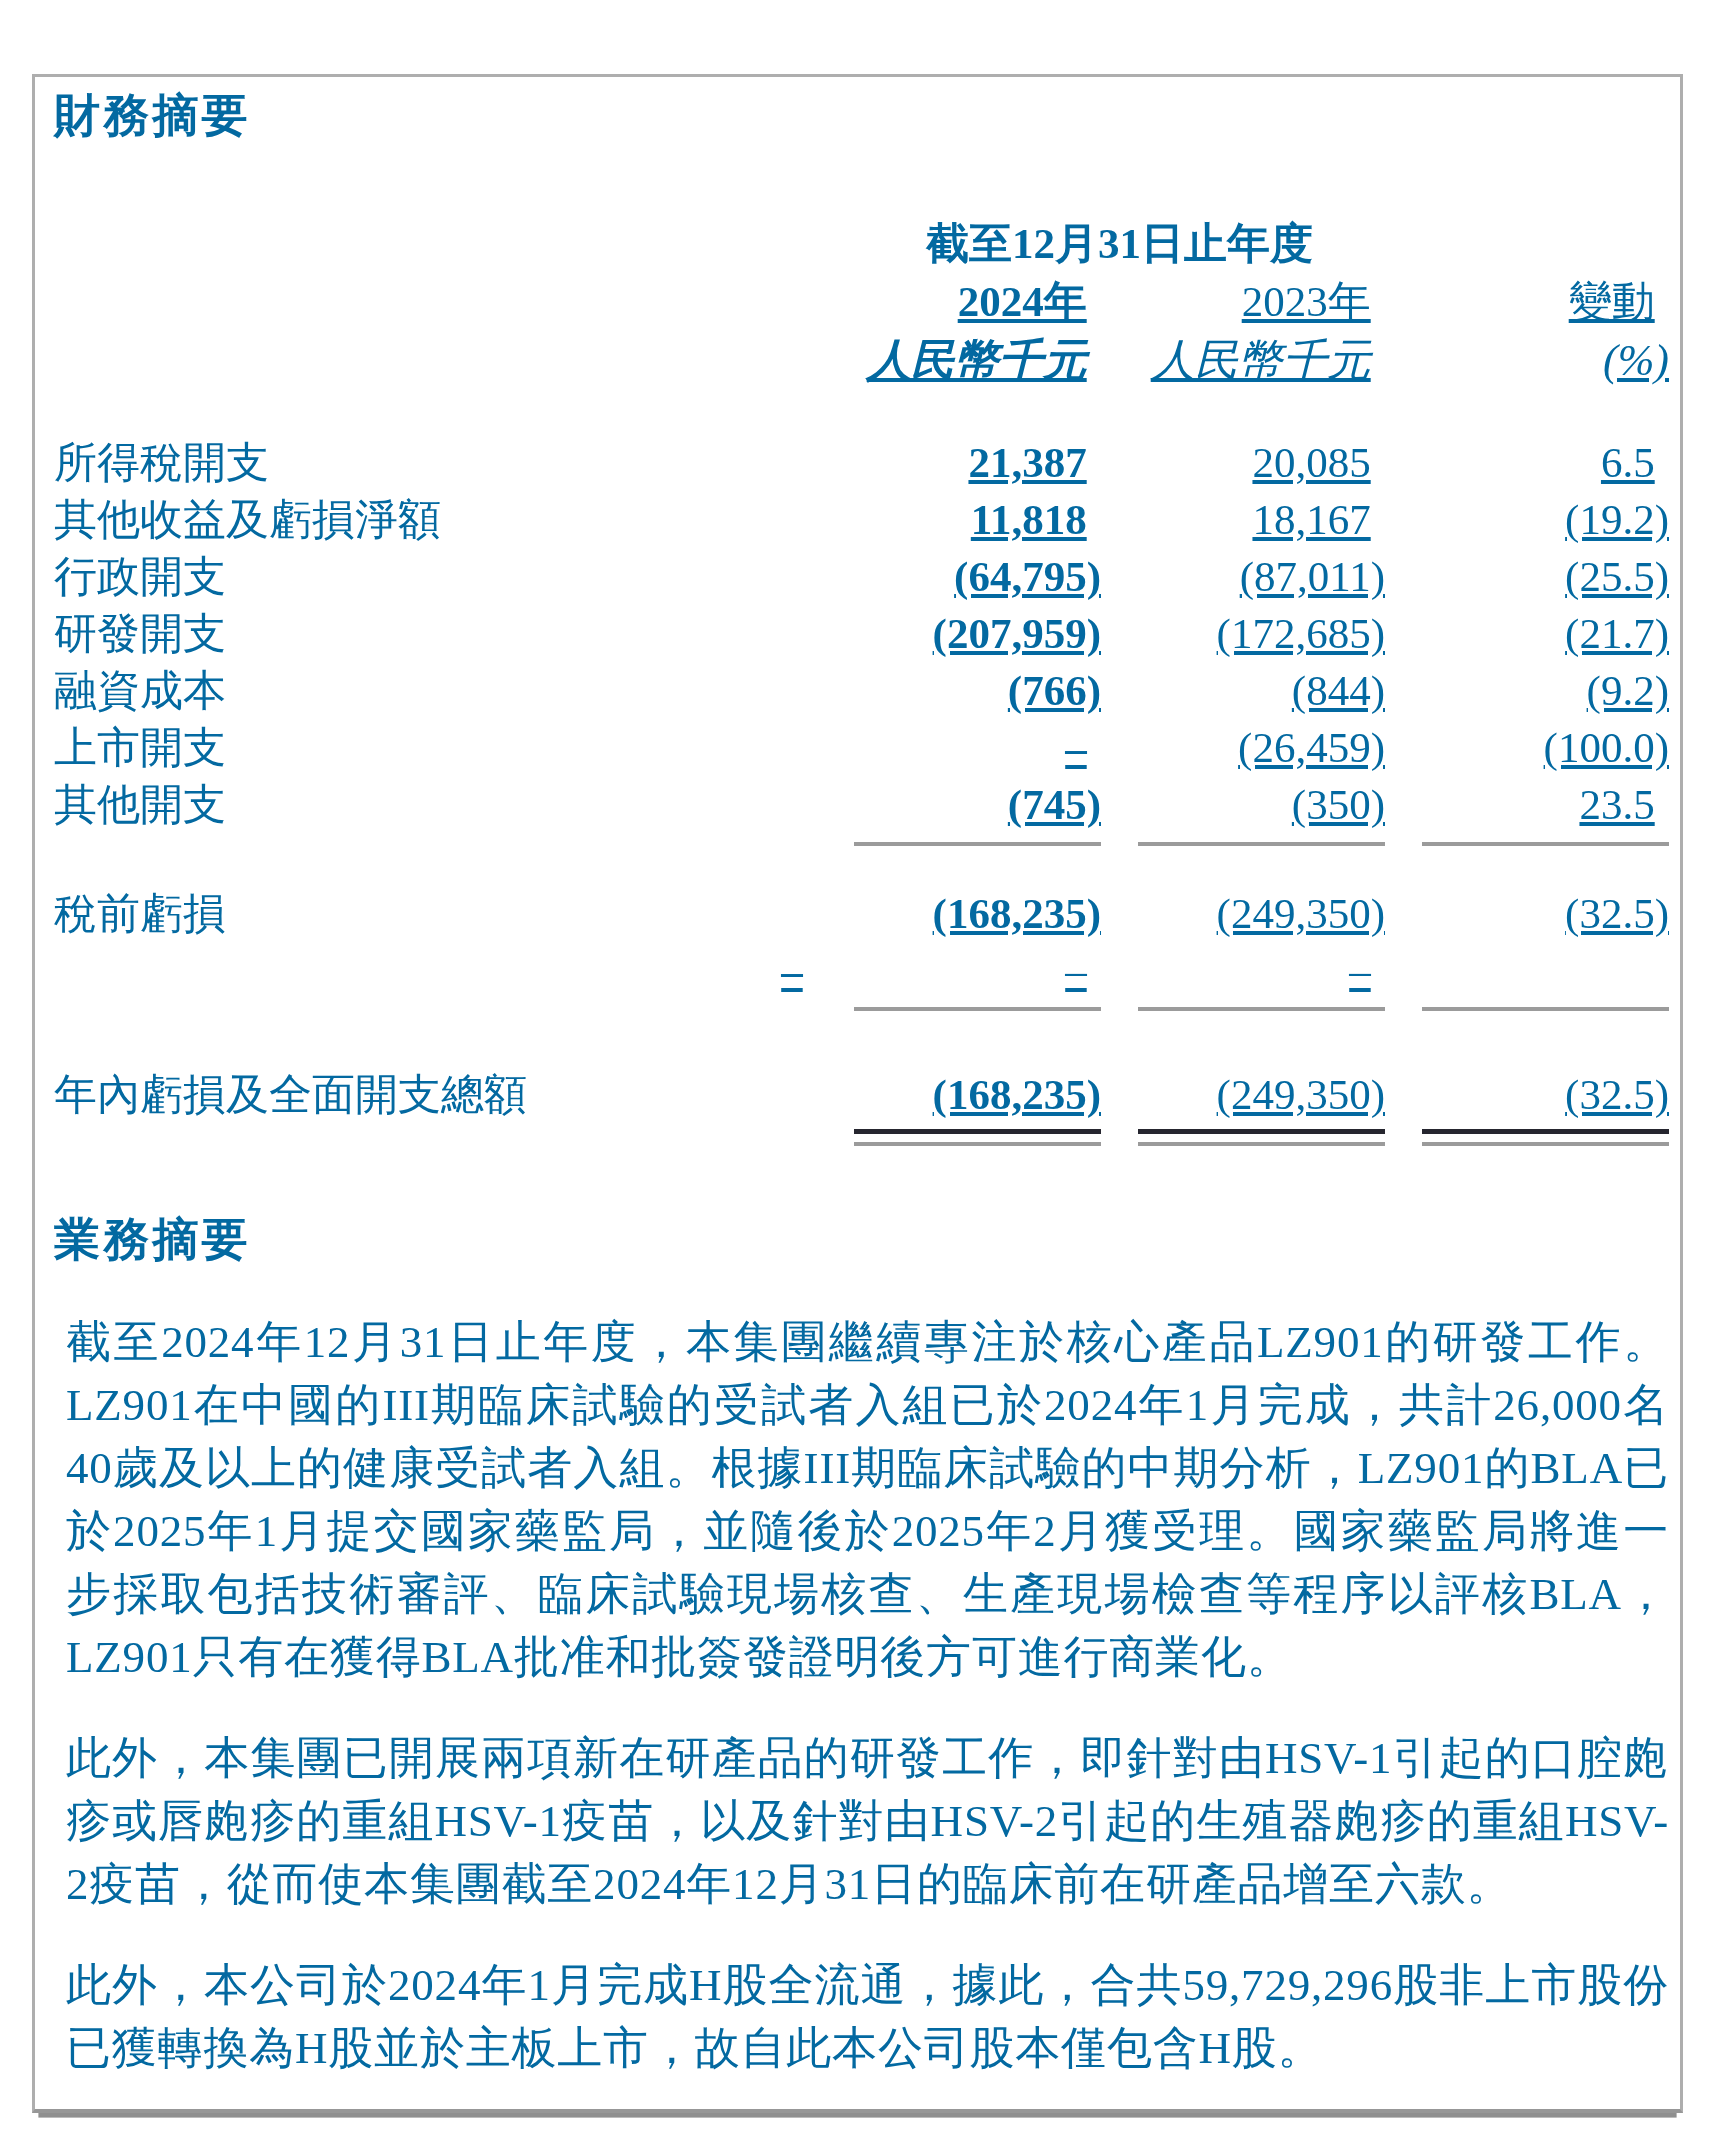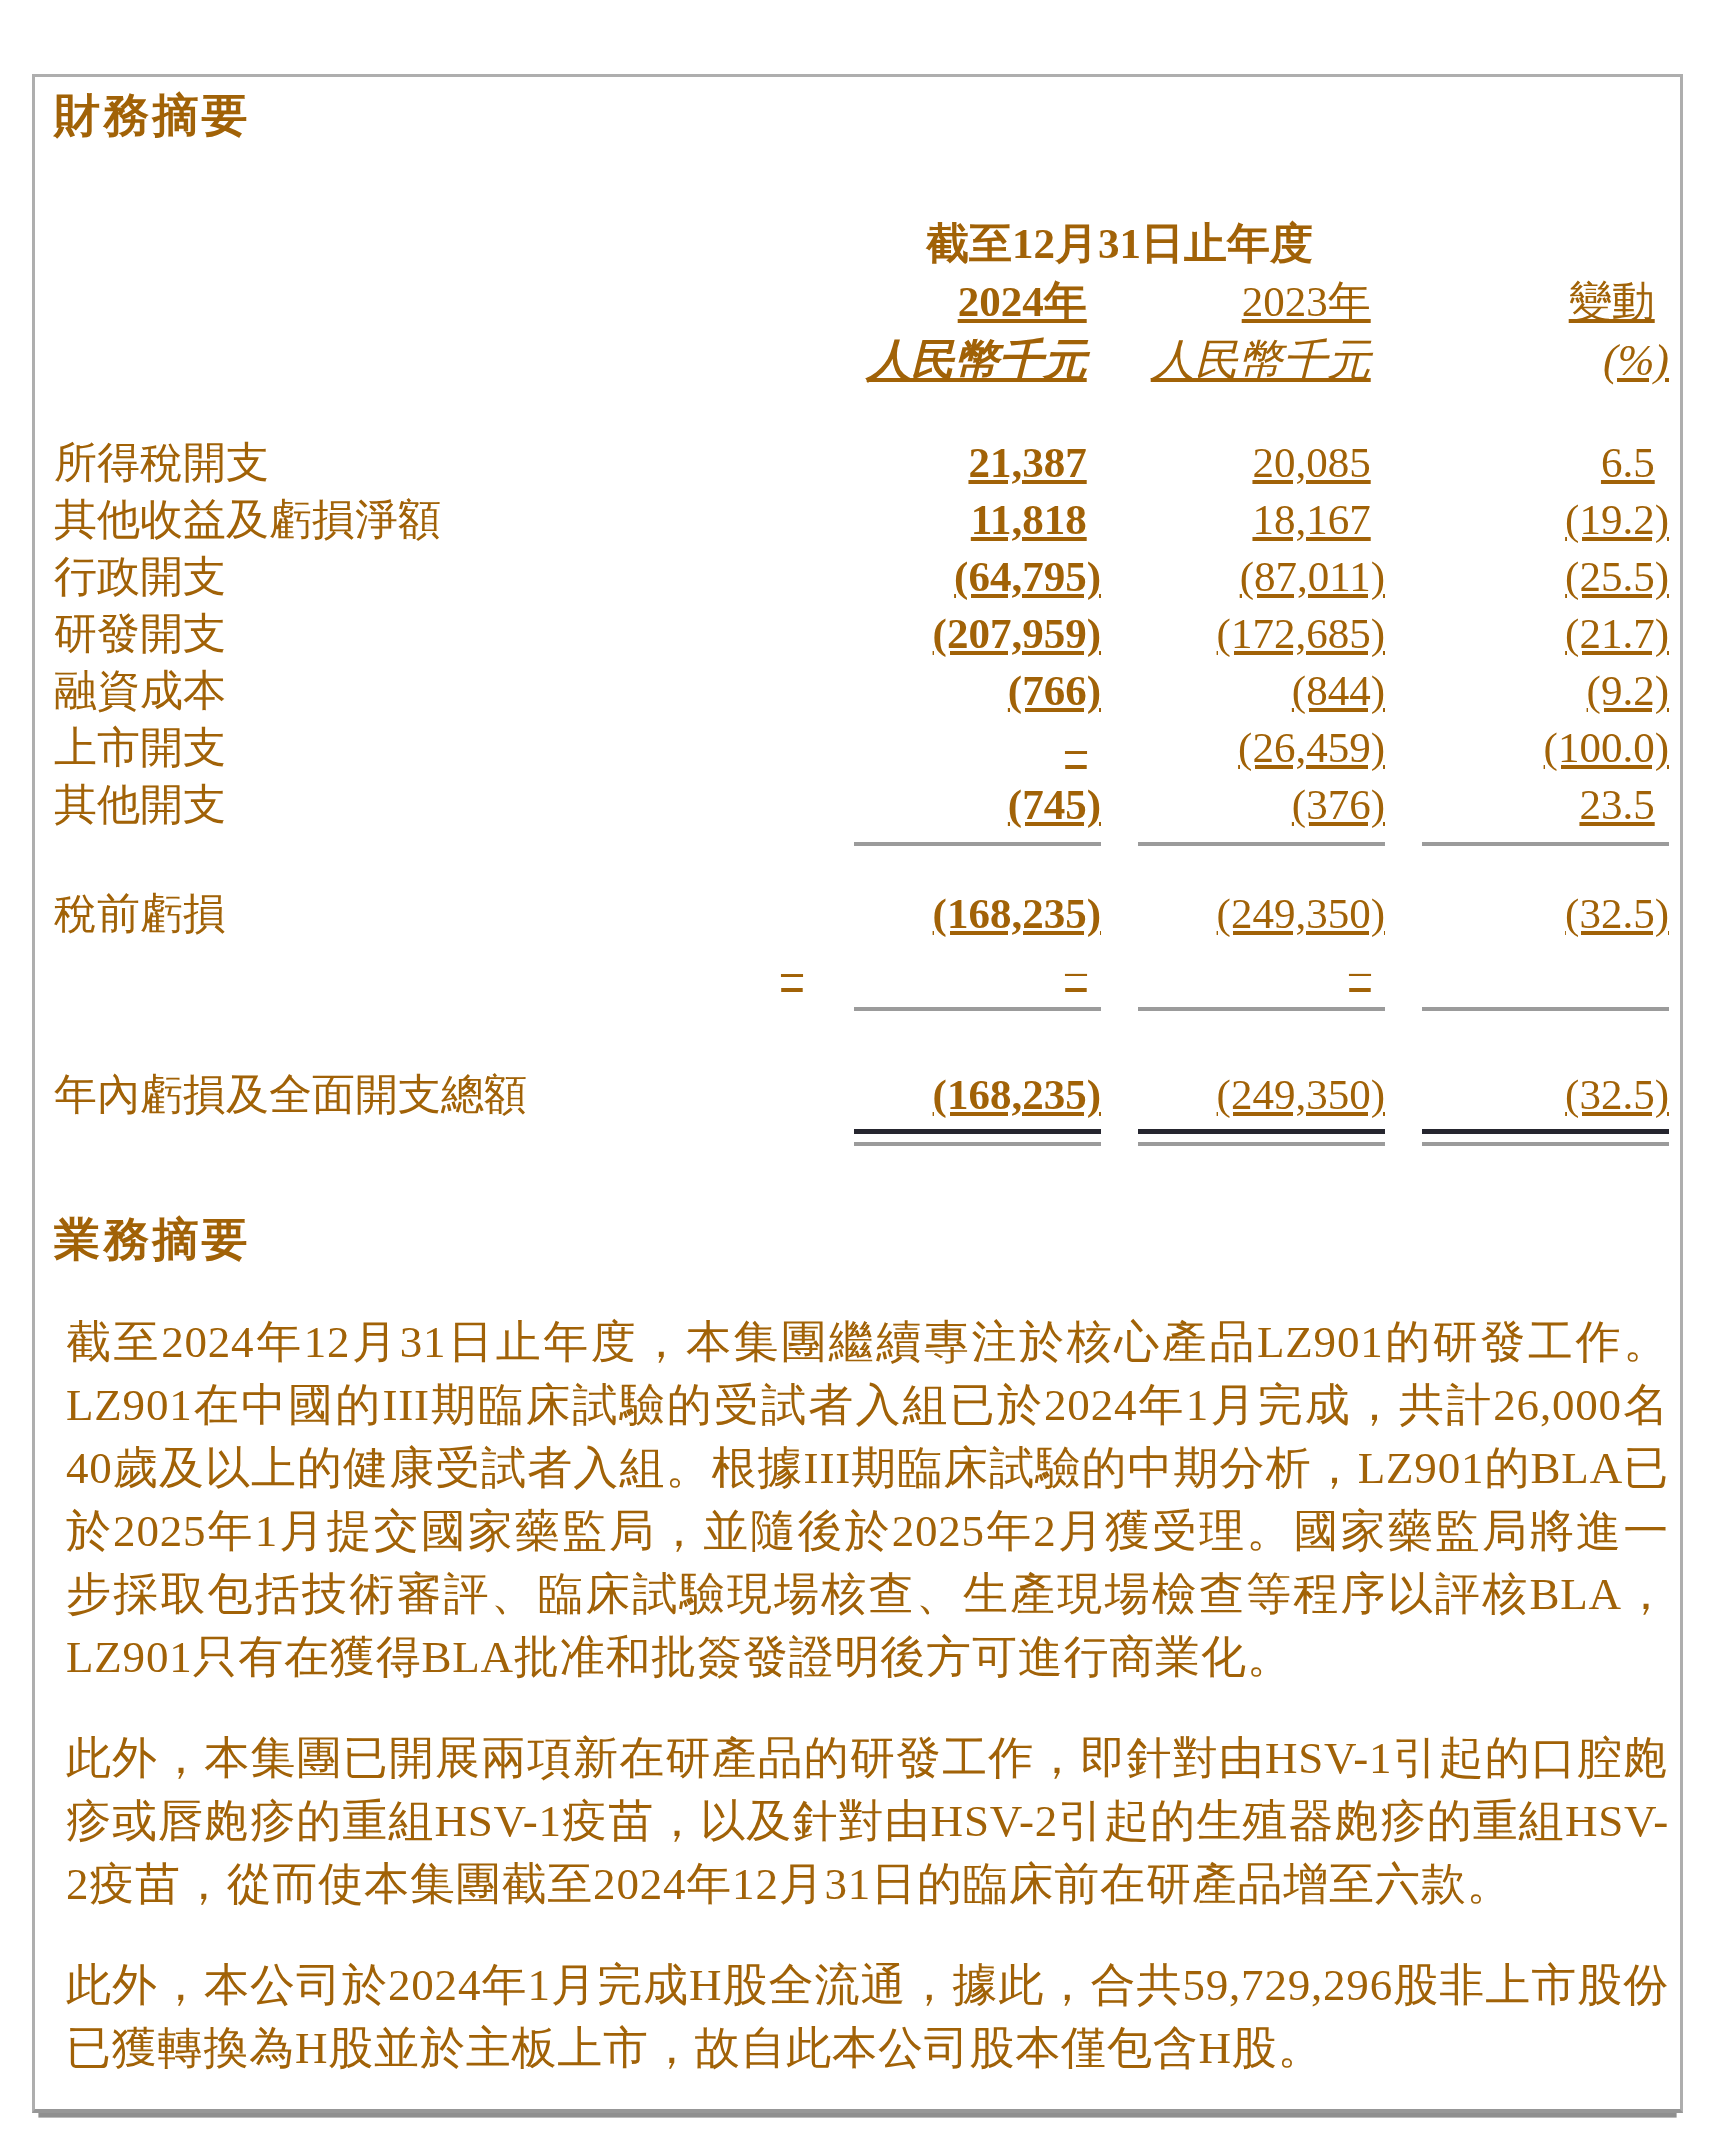--- a/index.html
+++ b/index.html
@@ -6,21 +6,21 @@
     margin: 0;
     padding: 0;
     background: #ffffff;
   }
   .page {
     position: relative;
     width: 1714px;
     height: 2151px;
     background: #ffffff;
     font-family: "Liberation Serif", "DejaVu Serif", serif;
-    color: #a16207;
+    color: #0369a1;
     overflow: hidden;
   }
   .doc-box {
     position: absolute;
     left: 32px;
     top: 74px;
     width: 1651px;
     height: 2039px;
     box-sizing: border-box;
     border: 3.2px solid #aeaeae;
@@ -176,21 +176,21 @@
       <div class="trow data">
         <div class="cell label">上市開支</div>
         <div class="cell num digit b2024">–</div>
         <div class="cell num paren">(26,459)</div>
         <div class="cell num paren">(100.0)</div>
       </div>
 
       <div class="trow data">
         <div class="cell label">其他開支</div>
         <div class="cell num paren b2024">(745)</div>
-        <div class="cell num paren">(376)</div>
+        <div class="cell num paren">(350)</div>
         <div class="cell num digit">23.5</div>
       </div>
 
       <div class="trow rulerow">
         <div class="cell"></div>
         <div class="cell">
             <div class="rule"></div>
           </div>
         <div class="cell">
             <div class="rule"></div>

